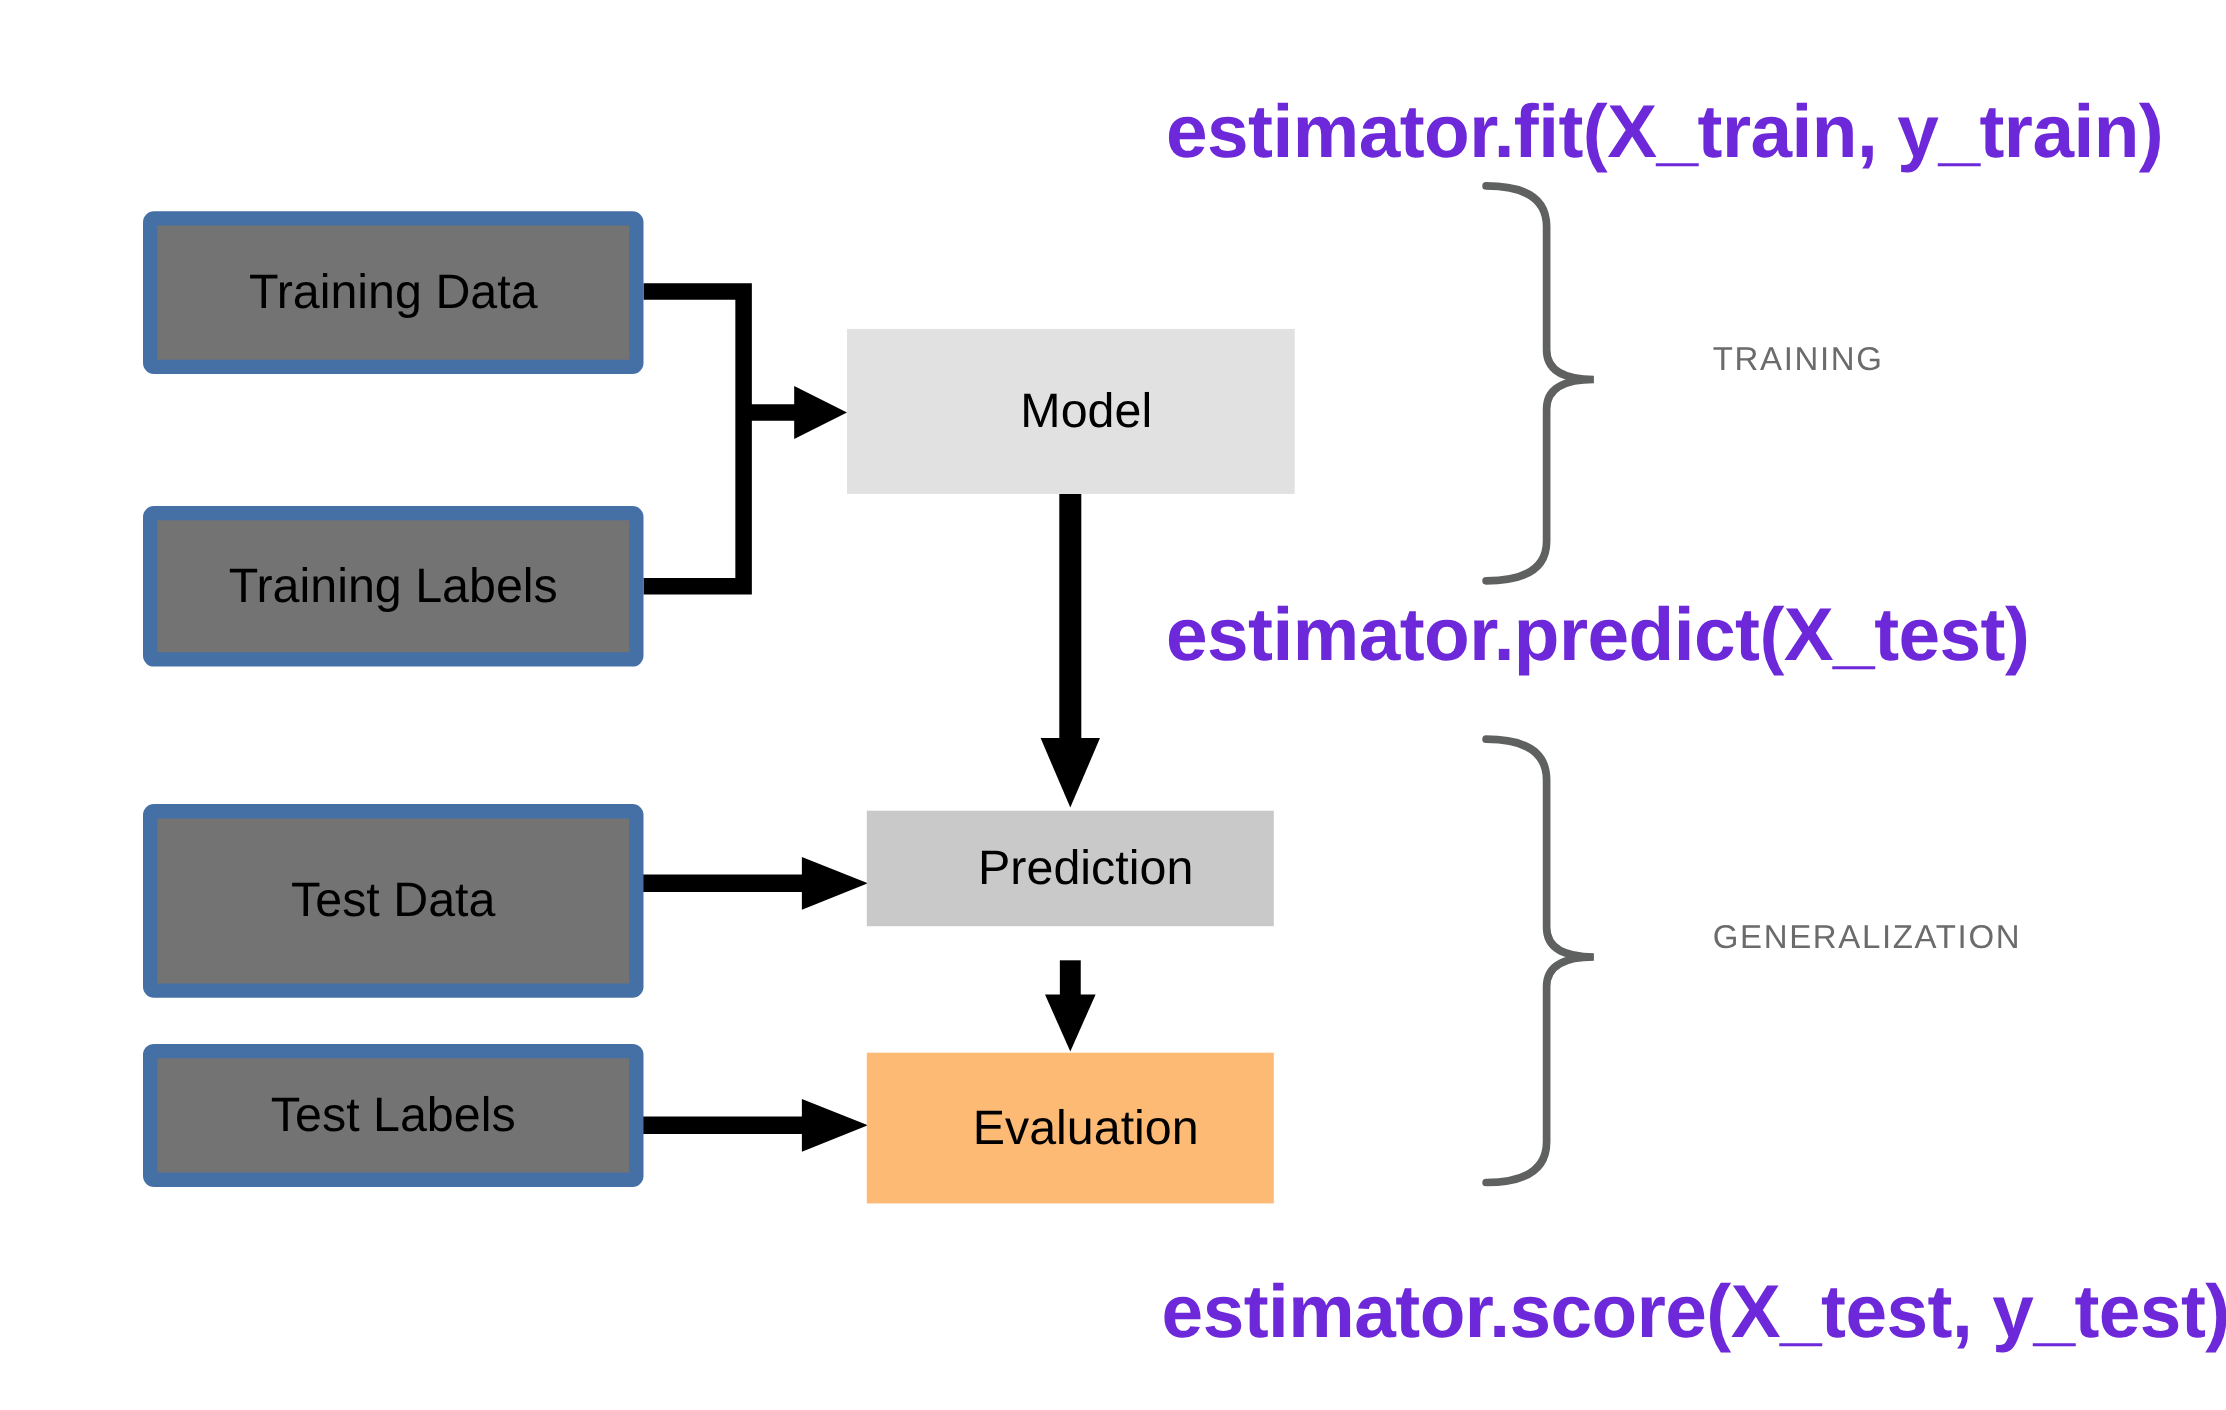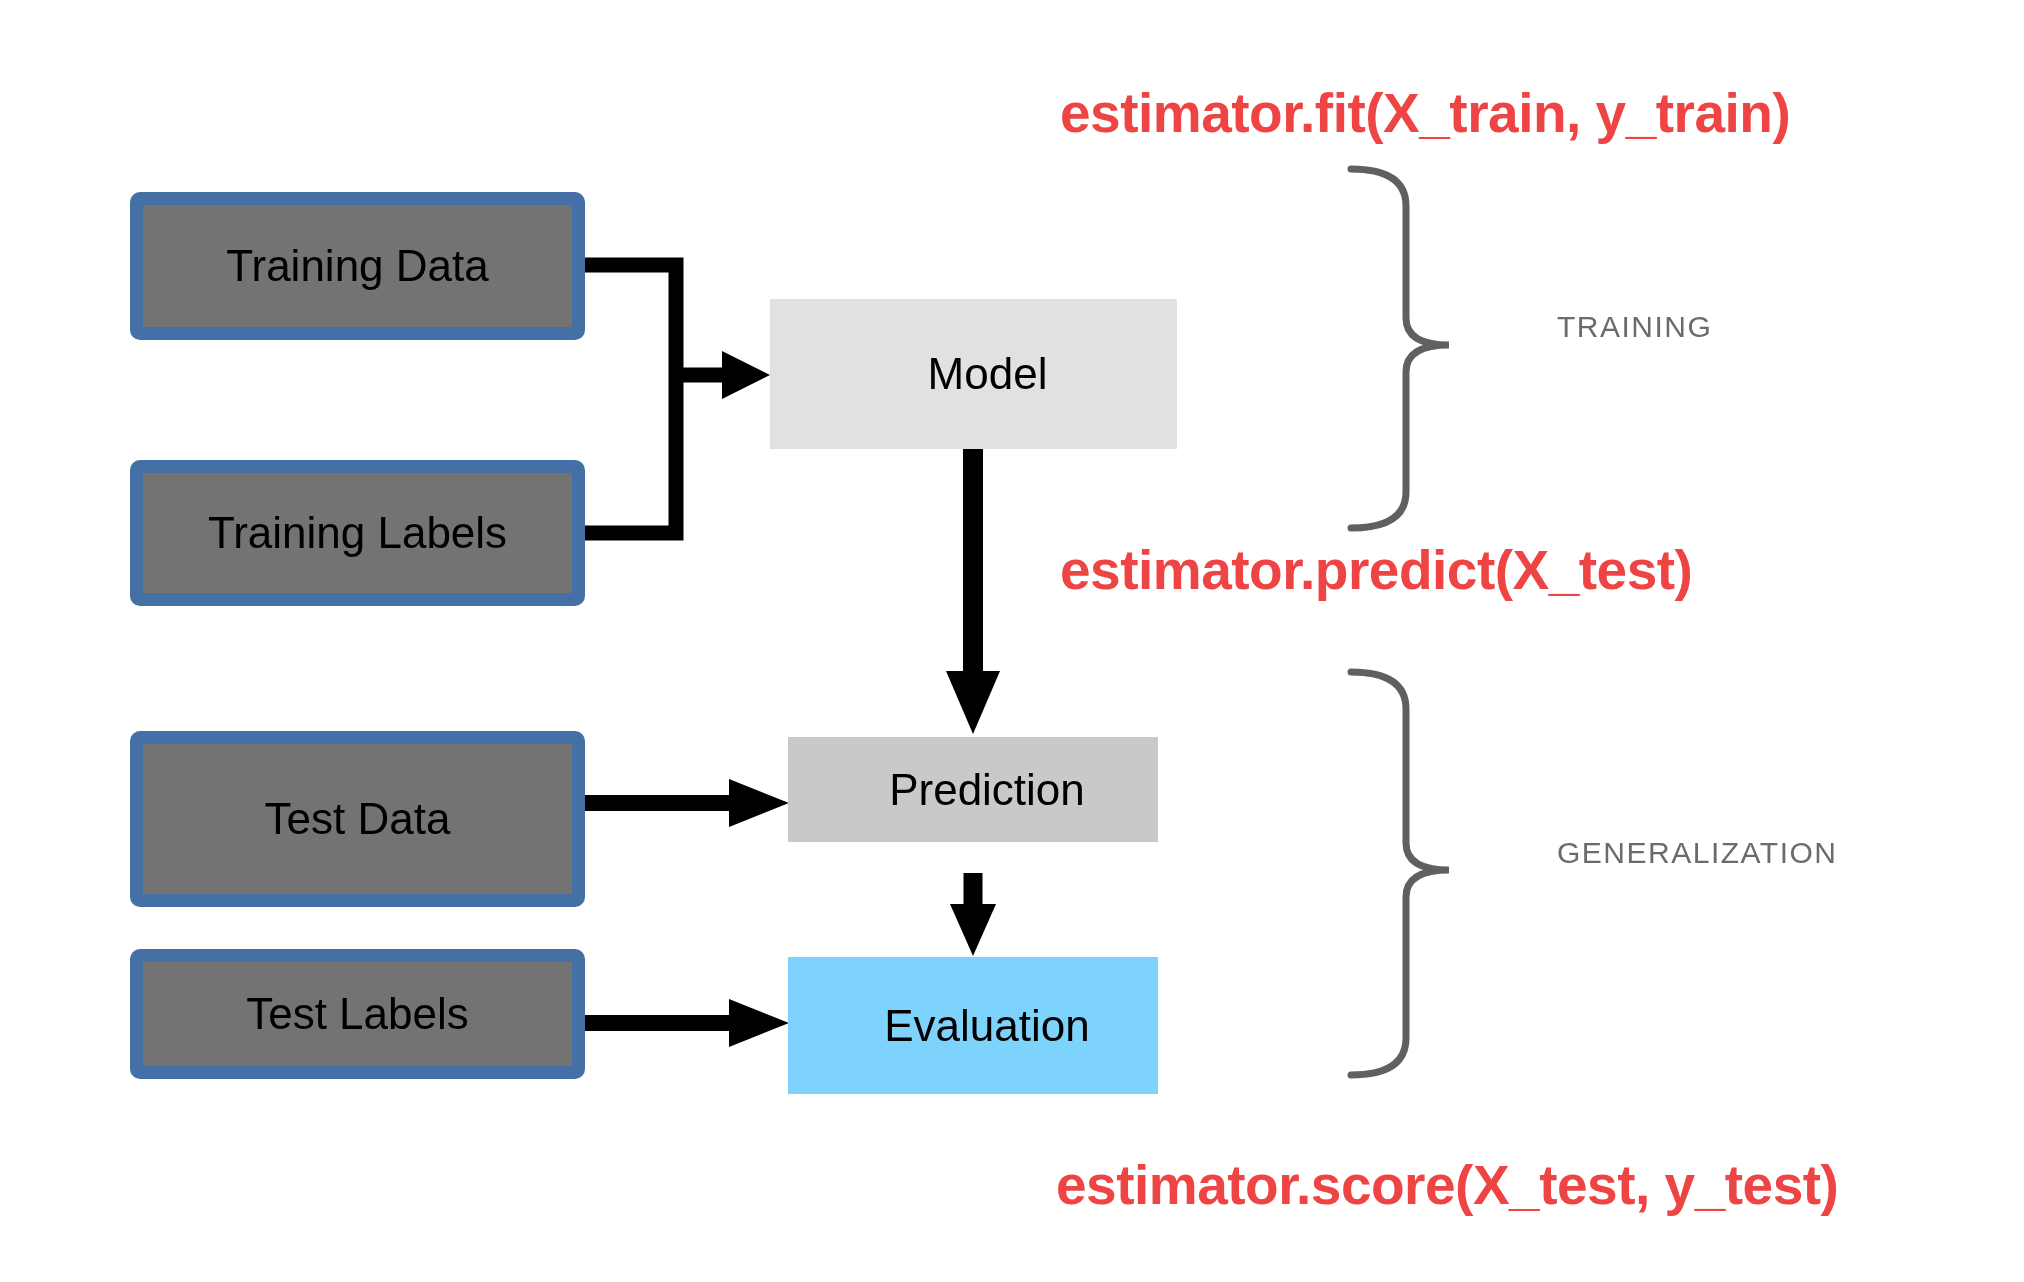--- a/index.html
+++ b/index.html
@@ -39,27 +39,27 @@
     line-height: 1;
     padding-left: 28px;
   }
   #box-training-data  { top: 192px; height: 148px; }
   #box-training-labels{ top: 460px; height: 146px; }
   #box-test-data      { top: 731px; height: 176px; }
   #box-test-labels    { top: 949px; height: 130px; justify-content: center; }
 
   #box-model      { left: 770px; top: 299px; width: 407px; height: 150px; background: #e1e1e1; }
   #box-prediction { left: 788px; top: 737px; width: 370px; height: 105px; background: #c9c9c9; }
-  #box-evaluation { left: 788px; top: 957px; width: 370px; height: 137px; background: #7dd3fc; }
+  #box-evaluation { left: 788px; top: 957px; width: 370px; height: 137px; background: #fdba74; }
 
   .code-label {
     position: absolute;
-    color: #ef4444;
+    color: #6d28d9;
     font-weight: bold;
-    font-size: 55px;
+    font-size: 68px;
     letter-spacing: -0.5px;
     white-space: nowrap;
     line-height: 1;
   }
   #code-fit     { left: 1060px; top: 86px; }
   #code-predict { left: 1060px; top: 543px; }
   #code-score   { left: 1056px; top: 1158px; }
 
   .phase-label {
     position: absolute;

